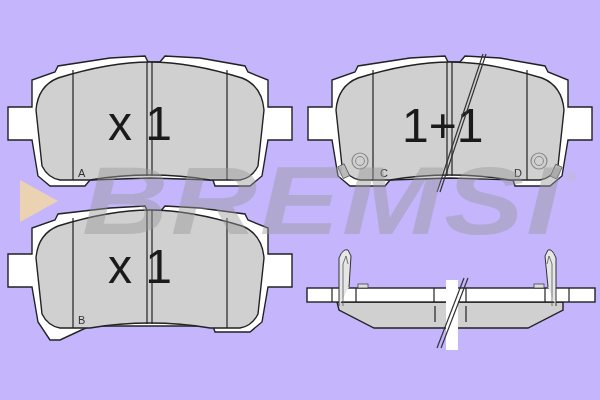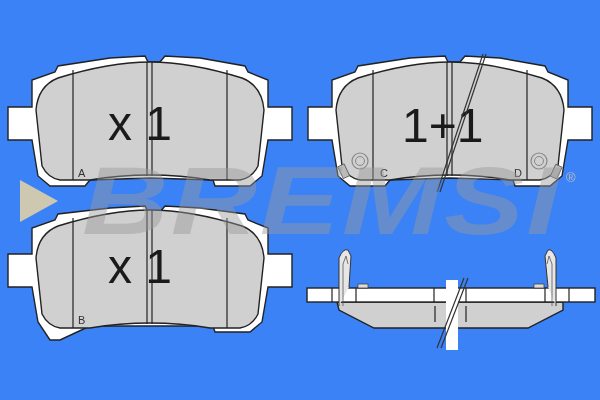--- a/index.html
+++ b/index.html
@@ -1,16 +1,16 @@
 <!DOCTYPE html>
 <html><head>
 <meta charset="utf-8">
 <style>
   html, body { margin: 0; padding: 0; background: #ffffff; }
-  #canvas { position: relative; width: 600px; height: 400px; overflow: hidden; background: #3b82f6; font-family: "Liberation Sans", sans-serif; }
+  #canvas { position: relative; width: 600px; height: 400px; overflow: hidden; background: #c4b5fd; font-family: "Liberation Sans", sans-serif; }
   svg { position: absolute; left: 0; top: 0; }
   .pad-fill { fill: #d0d0d0; stroke: #222; stroke-width: 1.4; }
   .plate { fill: #ffffff; stroke: #222; stroke-width: 1.4; }
   .groove { stroke: #222; stroke-width: 1.2; fill: none; }
   .qty { font-family: "Liberation Sans", sans-serif; font-size: 48px; fill: #1a1a1a; }
   .lbl { font-family: "Liberation Sans", sans-serif; font-size: 11px; fill: #333; }
   .wm { font-family: "Liberation Sans", sans-serif; font-weight: bold; font-style: italic; font-size: 96px; fill: #9a9a9a; fill-opacity: 0.45; letter-spacing: 2px; }
   .reg { font-family: "Liberation Sans", sans-serif; font-size: 13px; fill: #bdbdbd; }
 </style>
 </head>

